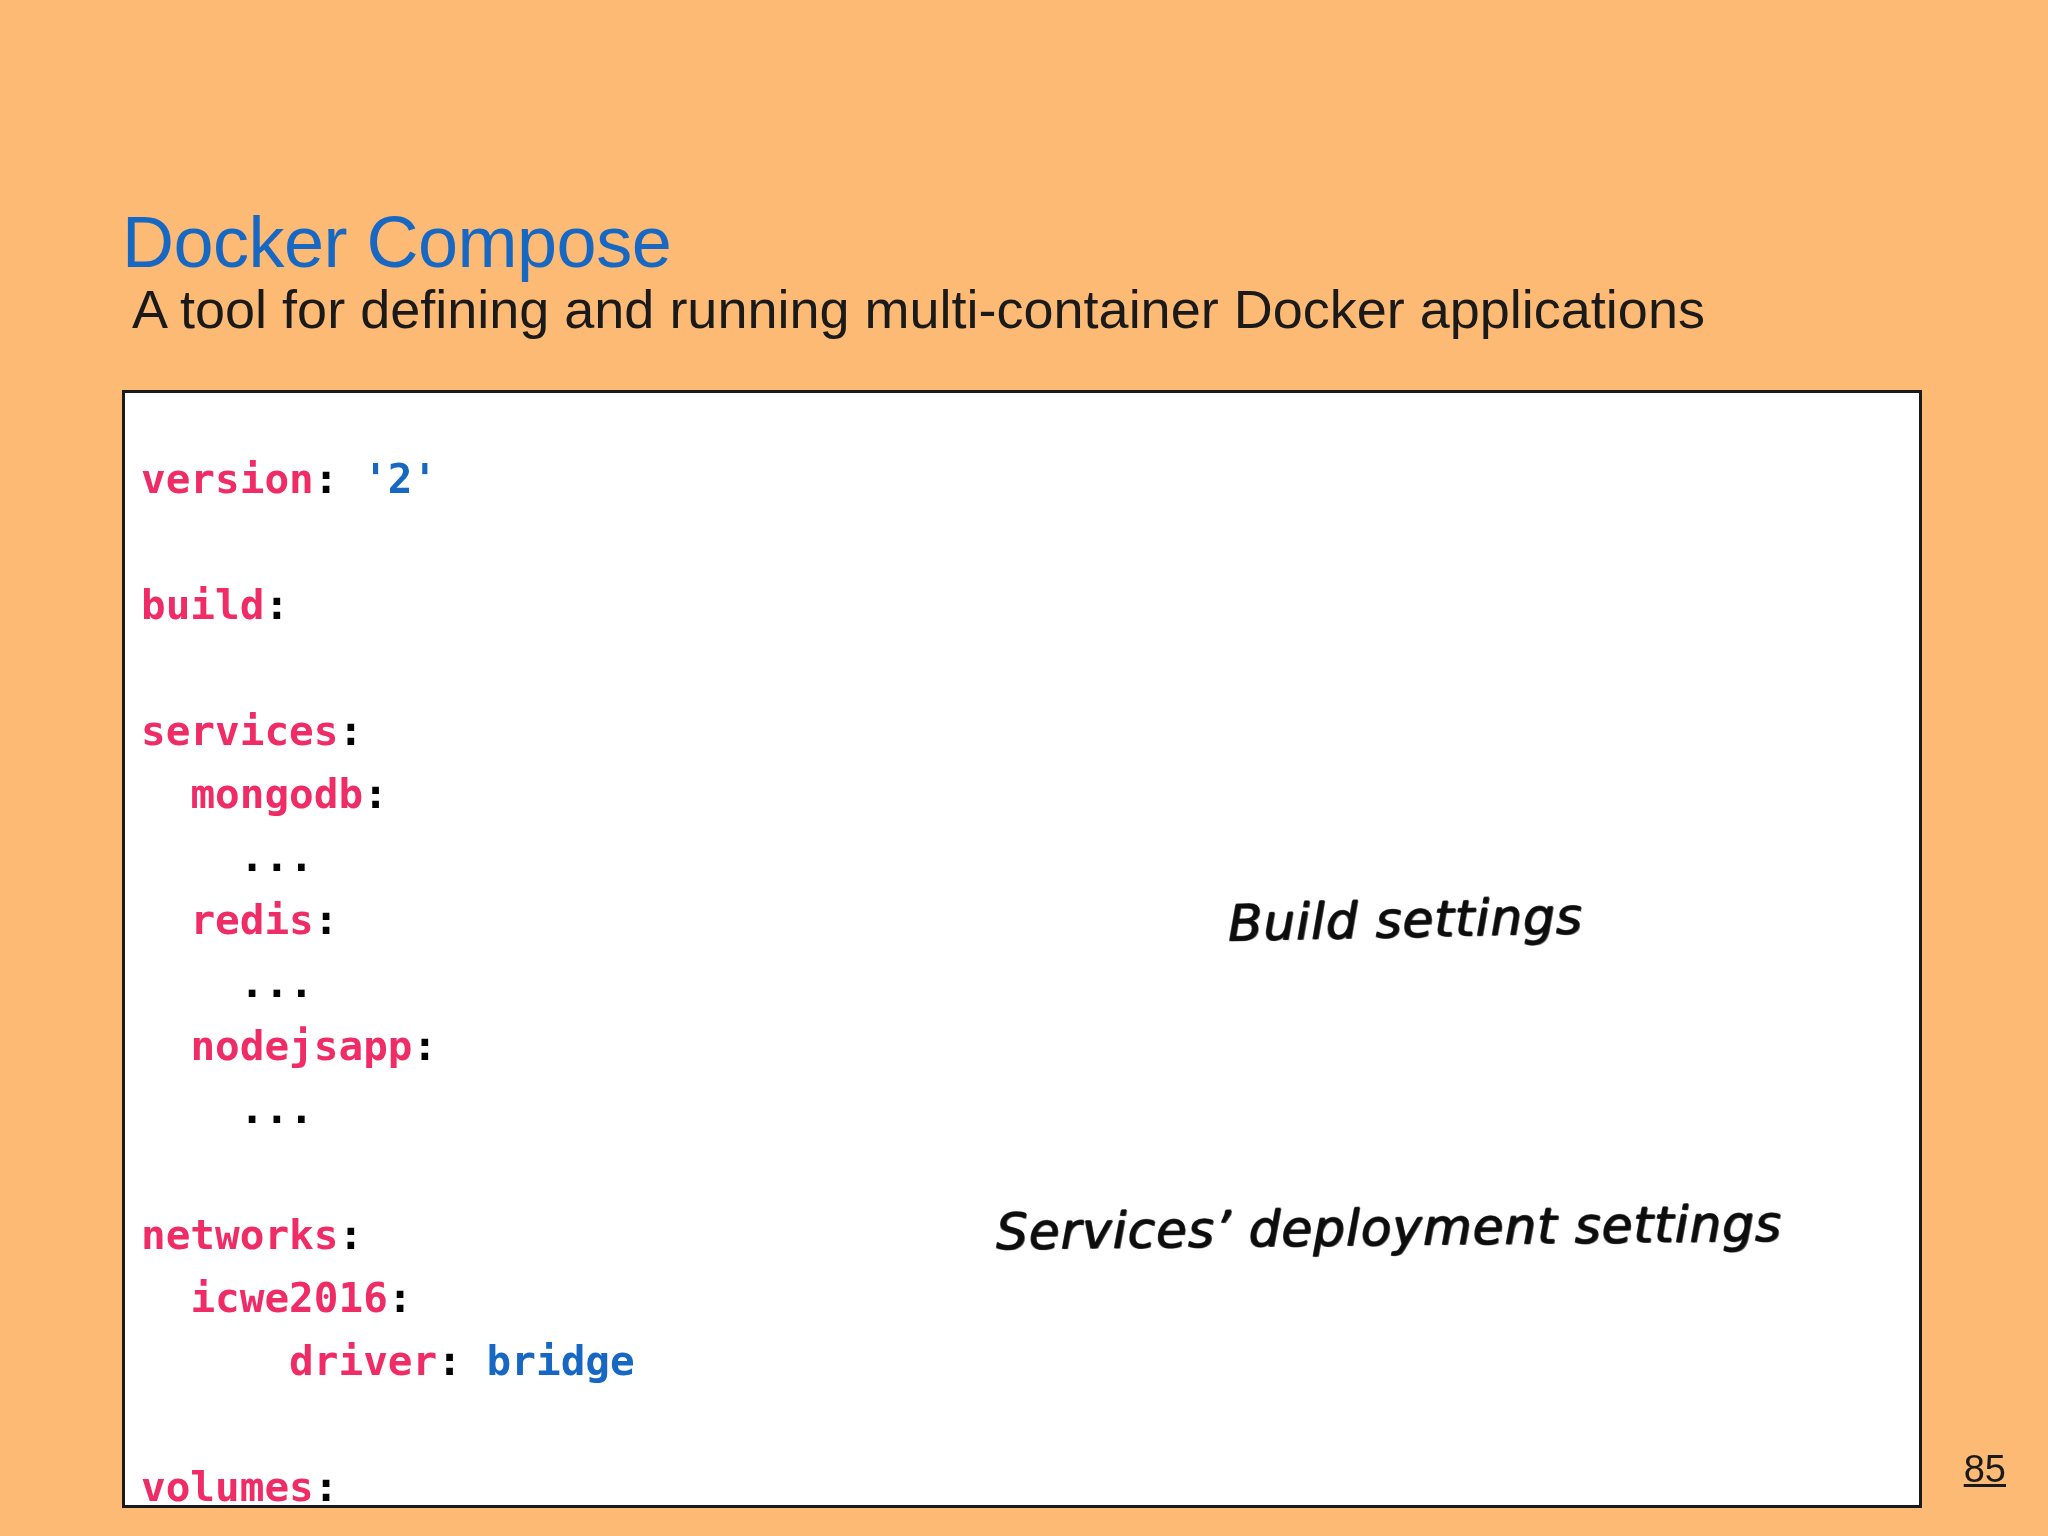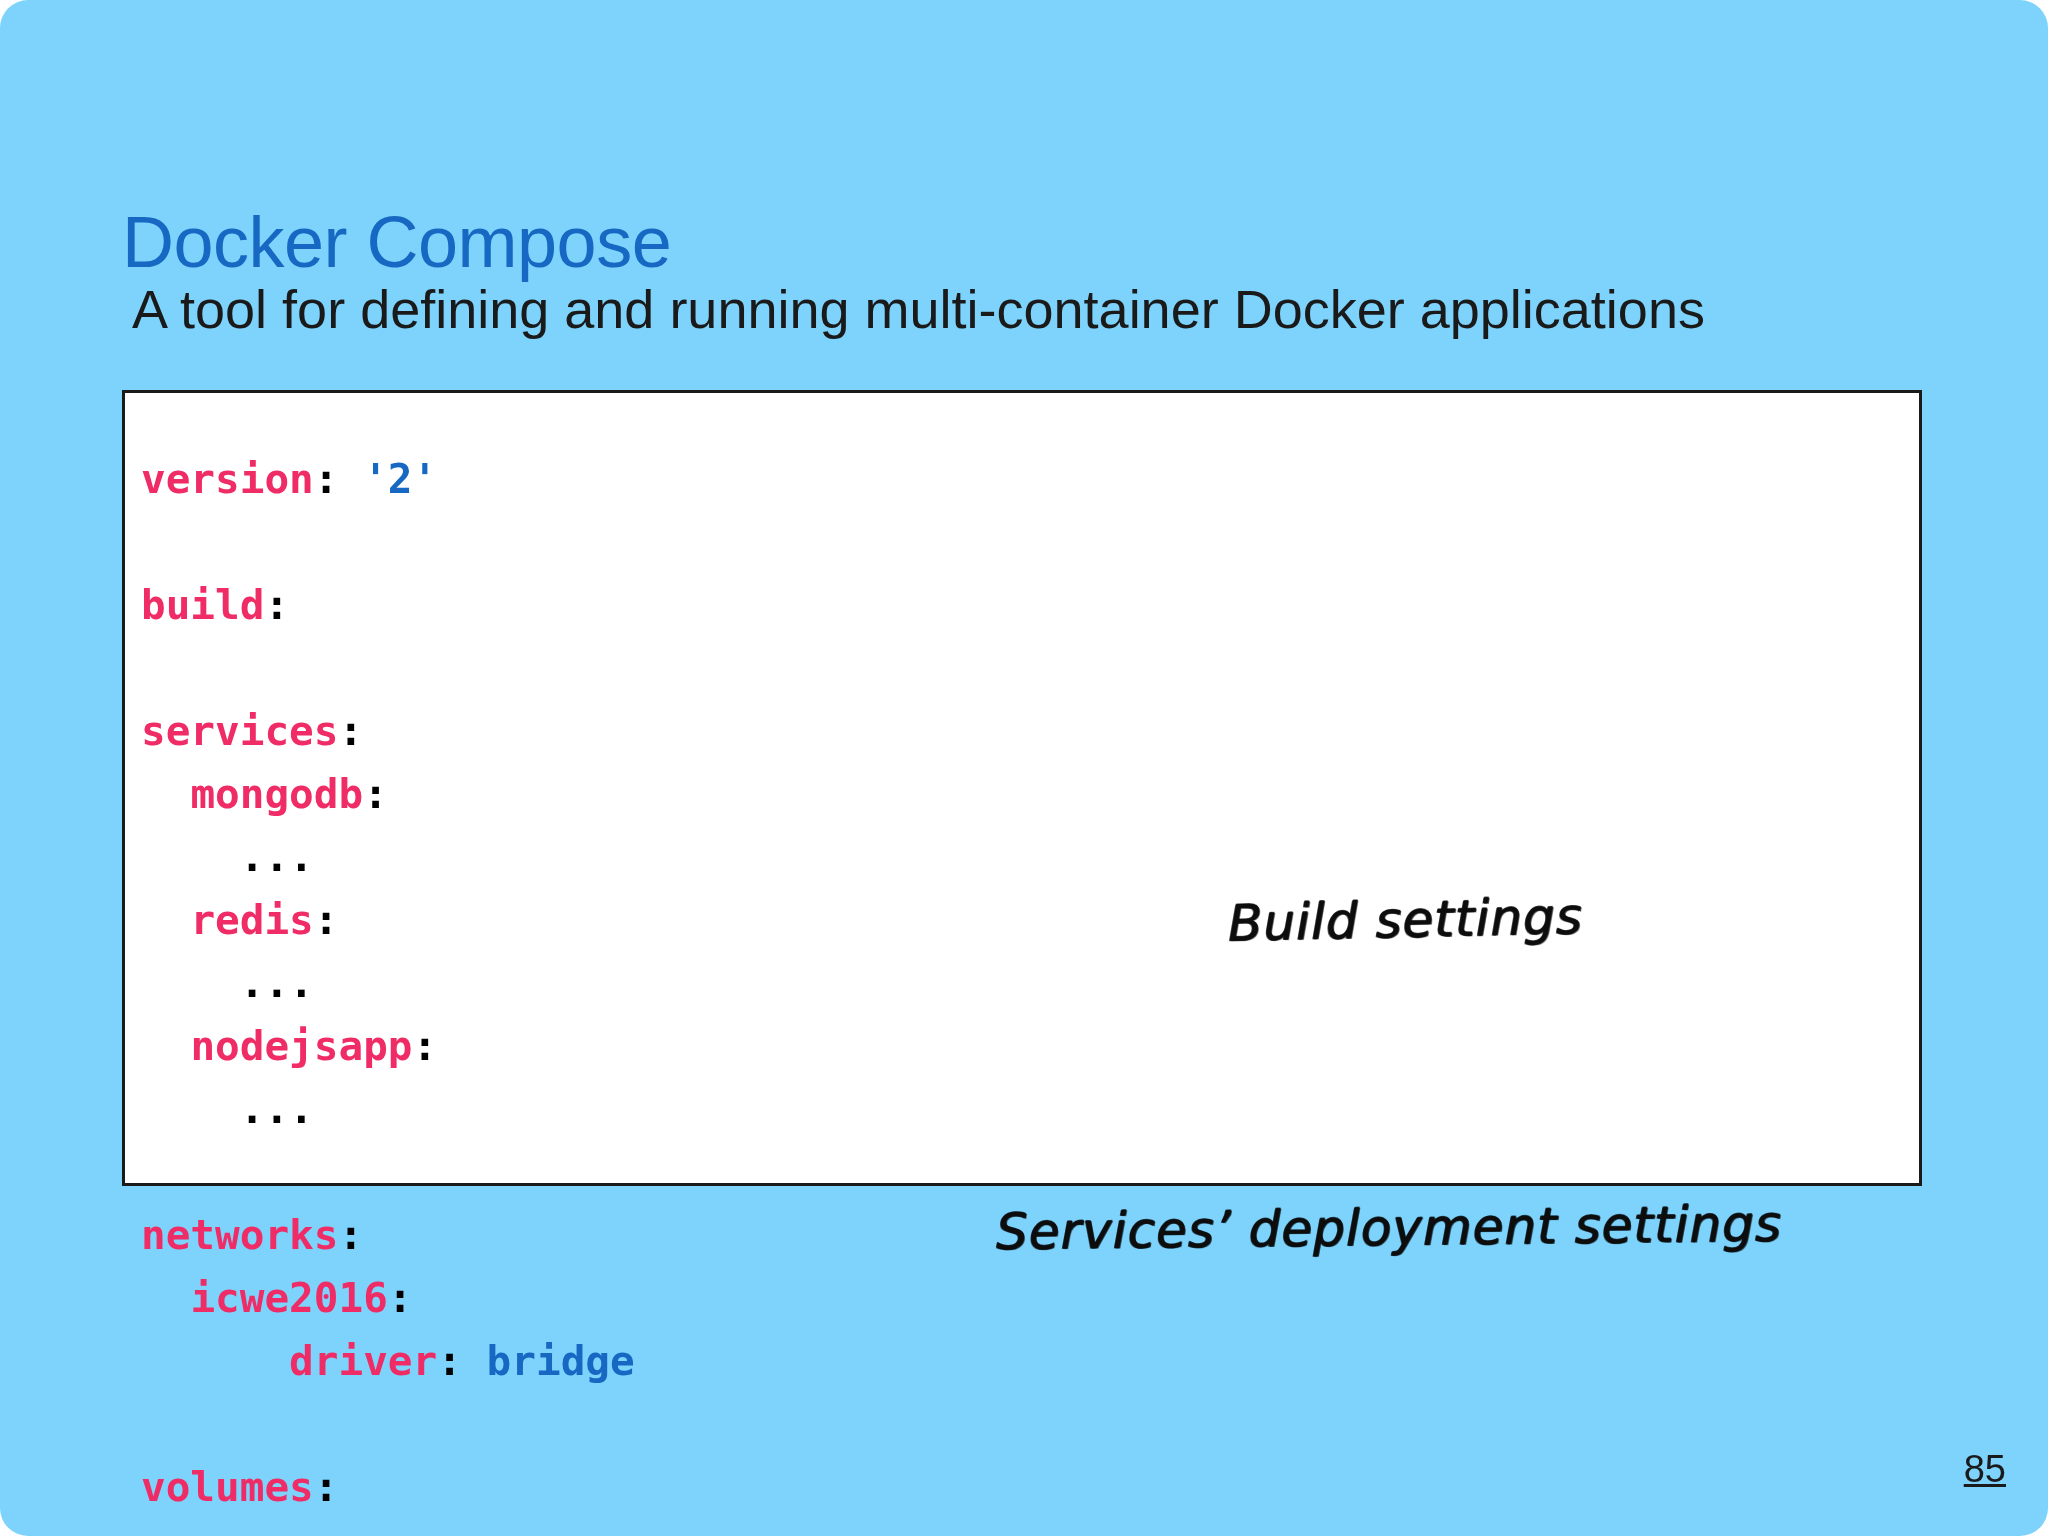--- a/index.html
+++ b/index.html
@@ -12,22 +12,21 @@
     height: 1536px;
     position: relative;
     overflow: hidden;
     font-family: "Liberation Sans", sans-serif;
     -webkit-font-smoothing: antialiased;
   }
 
   .slide {
     position: absolute;
     inset: 0;
-    background: #7dd3fc;
-    border-radius: 28px;
+    background: #fdba74;
   }
 
   
   .slide-title {
     position: absolute;
     left: 122px;
     top: 158px;
     font-family: "Liberation Sans", sans-serif;
     font-size: 72px;
     line-height: 1.0;
@@ -48,21 +47,21 @@
     color: #1a1a1a;
     white-space: nowrap;
   }
 
   
   .code-box {
     position: absolute;
     left: 122px;
     top: 390px;
     width: 1800px;
-    height: 796px;
+    height: 1118px;
     border: 3px solid #1a1a1a;
     background: #ffffff;
     box-sizing: border-box;
   }
 
   .code-listing {
     position: absolute;
     left: 16px;
     top: 14px;
     font-family: "DejaVu Sans Mono", "Liberation Mono", monospace;

